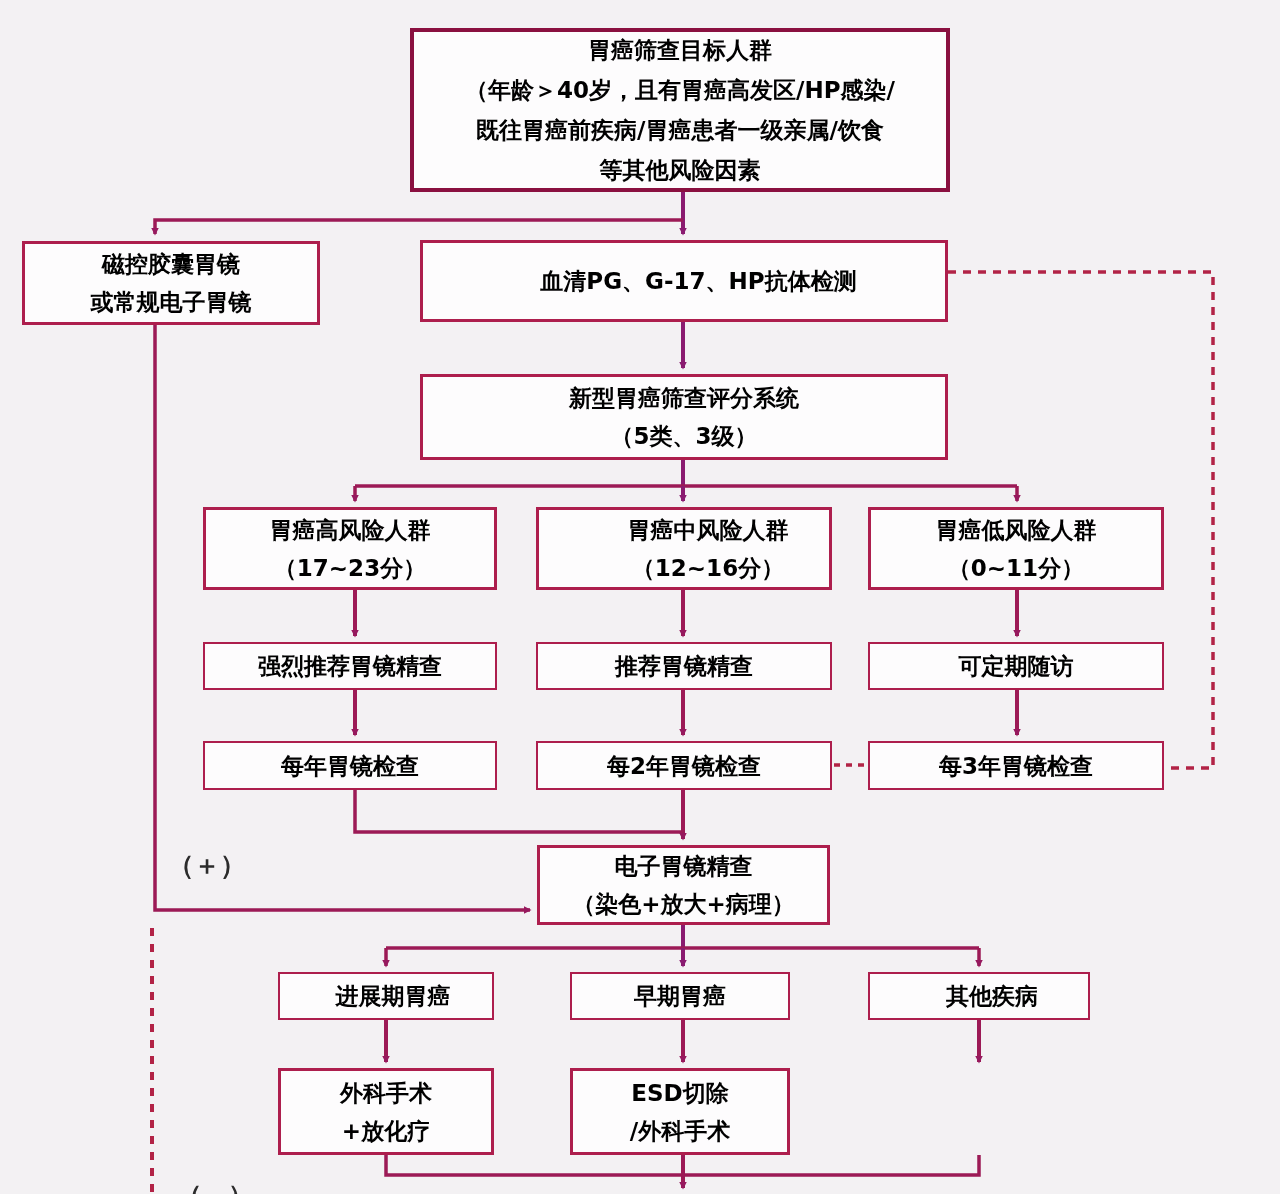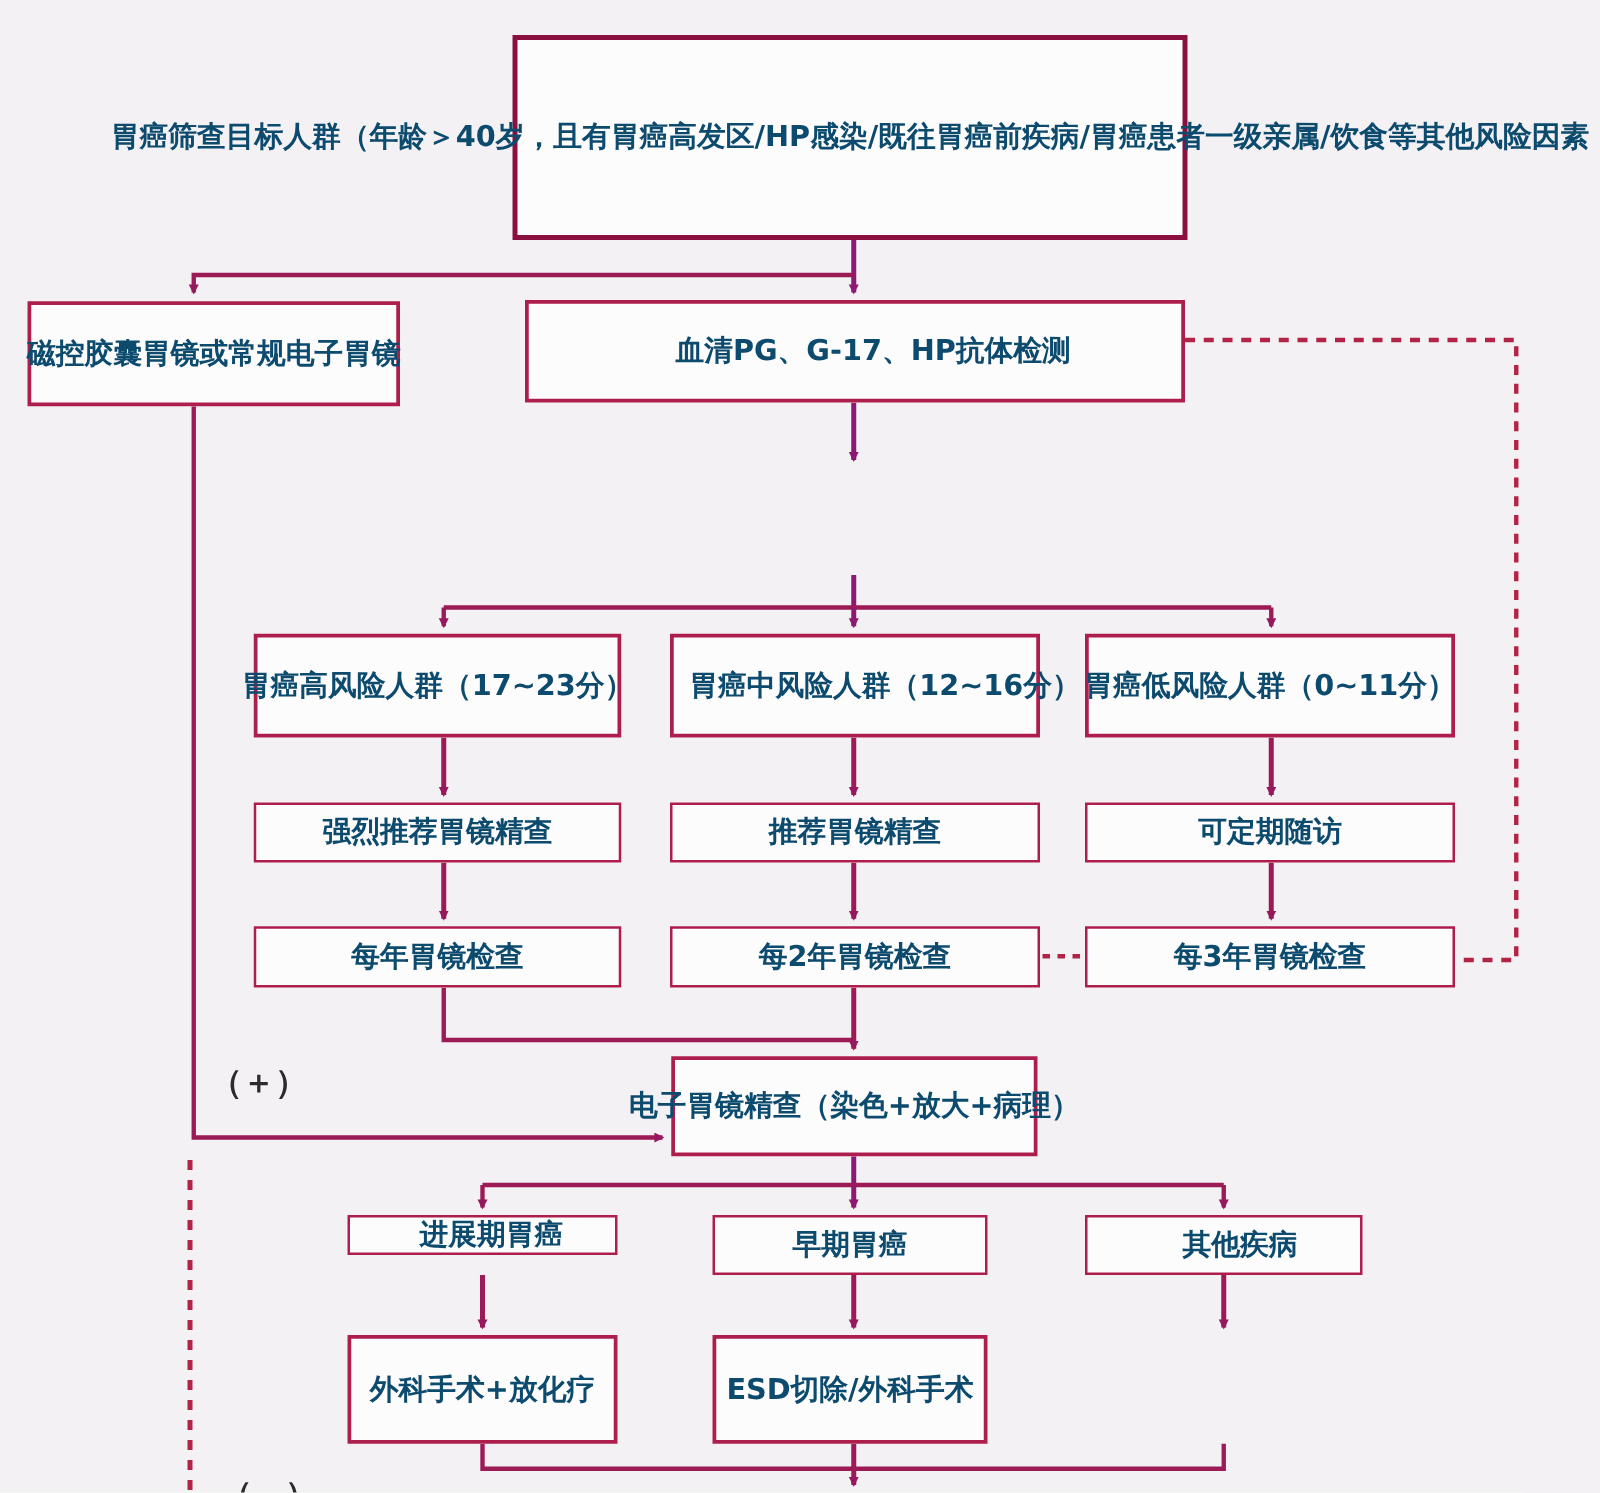--- a/index.html
+++ b/index.html
@@ -4,41 +4,41 @@
 <style>
   html,body{margin:0;padding:0;}
   body{font-family:"DejaVu Sans","Liberation Sans",sans-serif;}
   #canvas{
     position:relative;width:1280px;height:1194px;
     background:#f3f1f3;overflow:hidden;
   }
   svg.wires{position:absolute;left:0;top:0;width:1280px;height:1194px;}
   .box{
     position:absolute;background:#fdfcfd;border:3px solid #ad1e4d;
-    display:flex;flex-direction:row;justify-content:center;align-items:center;
-    color:#0c4a6e;font-weight:bold;text-align:center;box-sizing:border-box;
+    display:flex;flex-direction:column;justify-content:center;align-items:center;
+    color:#000000;font-weight:bold;text-align:center;box-sizing:border-box;
     font-size:23px;line-height:38px;
   }
   .box .ln{white-space:nowrap;}
   
   .n-target   {left:410px;top:28px;  width:540px;height:164px;border-width:4px;border-color:#8a1040;line-height:40px;}
   .n-capsule  {left:22px; top:241px; width:298px;height:84px;}
   .n-serum    {left:420px;top:240px; width:528px;height:82px;padding-left:29px;}
   .n-scoring  {left:420px;top:374px; width:528px;height:86px;}
   .n-high     {left:203px;top:507px; width:294px;height:83px;}
   .n-mid      {left:536px;top:507px; width:296px;height:83px;padding-left:48px;}
   .n-low      {left:868px;top:507px; width:296px;height:83px;}
   .n-strongrec{left:203px;top:642px; width:294px;height:48px;border-width:2px;}
   .n-rec      {left:536px;top:642px; width:296px;height:48px;border-width:2px;}
   .n-followup {left:868px;top:642px; width:296px;height:48px;border-width:2px;}
   .n-yearly   {left:203px;top:741px; width:294px;height:49px;border-width:2px;}
   .n-twoyear  {left:536px;top:741px; width:296px;height:49px;border-width:2px;}
   .n-threeyear{left:868px;top:741px; width:296px;height:49px;border-width:2px;}
   .n-endoscopy{left:537px;top:845px; width:293px;height:80px;}
-  .n-advanced {left:278px;top:972px; width:216px;height:32px;border-width:2px;padding-left:14px;}
+  .n-advanced {left:278px;top:972px; width:216px;height:48px;border-width:2px;padding-left:14px;}
   .n-early    {left:570px;top:972px; width:220px;height:48px;border-width:2px;}
   .n-other    {left:868px;top:972px; width:222px;height:48px;border-width:2px;padding-left:26px;}
   .n-surgery  {left:278px;top:1068px;width:216px;height:87px;}
   .n-esd      {left:570px;top:1068px;width:220px;height:87px;}
   .n-treatment{left:868px;top:1068px;width:222px;height:87px;}
   .float-label{
     position:absolute;color:#2b2b2b;font-weight:bold;font-size:26px;white-space:nowrap;
   }
   .l-plus {left:168px;top:848px;}
   .l-minus{left:176px;top:1178px;}
@@ -112,20 +112,24 @@
 
   <div class="box n-capsule">
     <div class="ln">磁控胶囊胃镜</div>
     <div class="ln">或常规电子胃镜</div>
   </div>
 
   <div class="box n-serum">
     <div class="ln">血清PG、G-17、HP抗体检测</div>
   </div>
 
+  <div class="box n-scoring">
+    <div class="ln">新型胃癌筛查评分系统</div>
+    <div class="ln">（5类、3级）</div>
+  </div>
 
   <div class="box n-high">
     <div class="ln">胃癌高风险人群</div>
     <div class="ln">（17~23分）</div>
   </div>
   <div class="box n-mid">
     <div class="ln">胃癌中风险人群</div>
     <div class="ln">（12~16分）</div>
   </div>
   <div class="box n-low">

